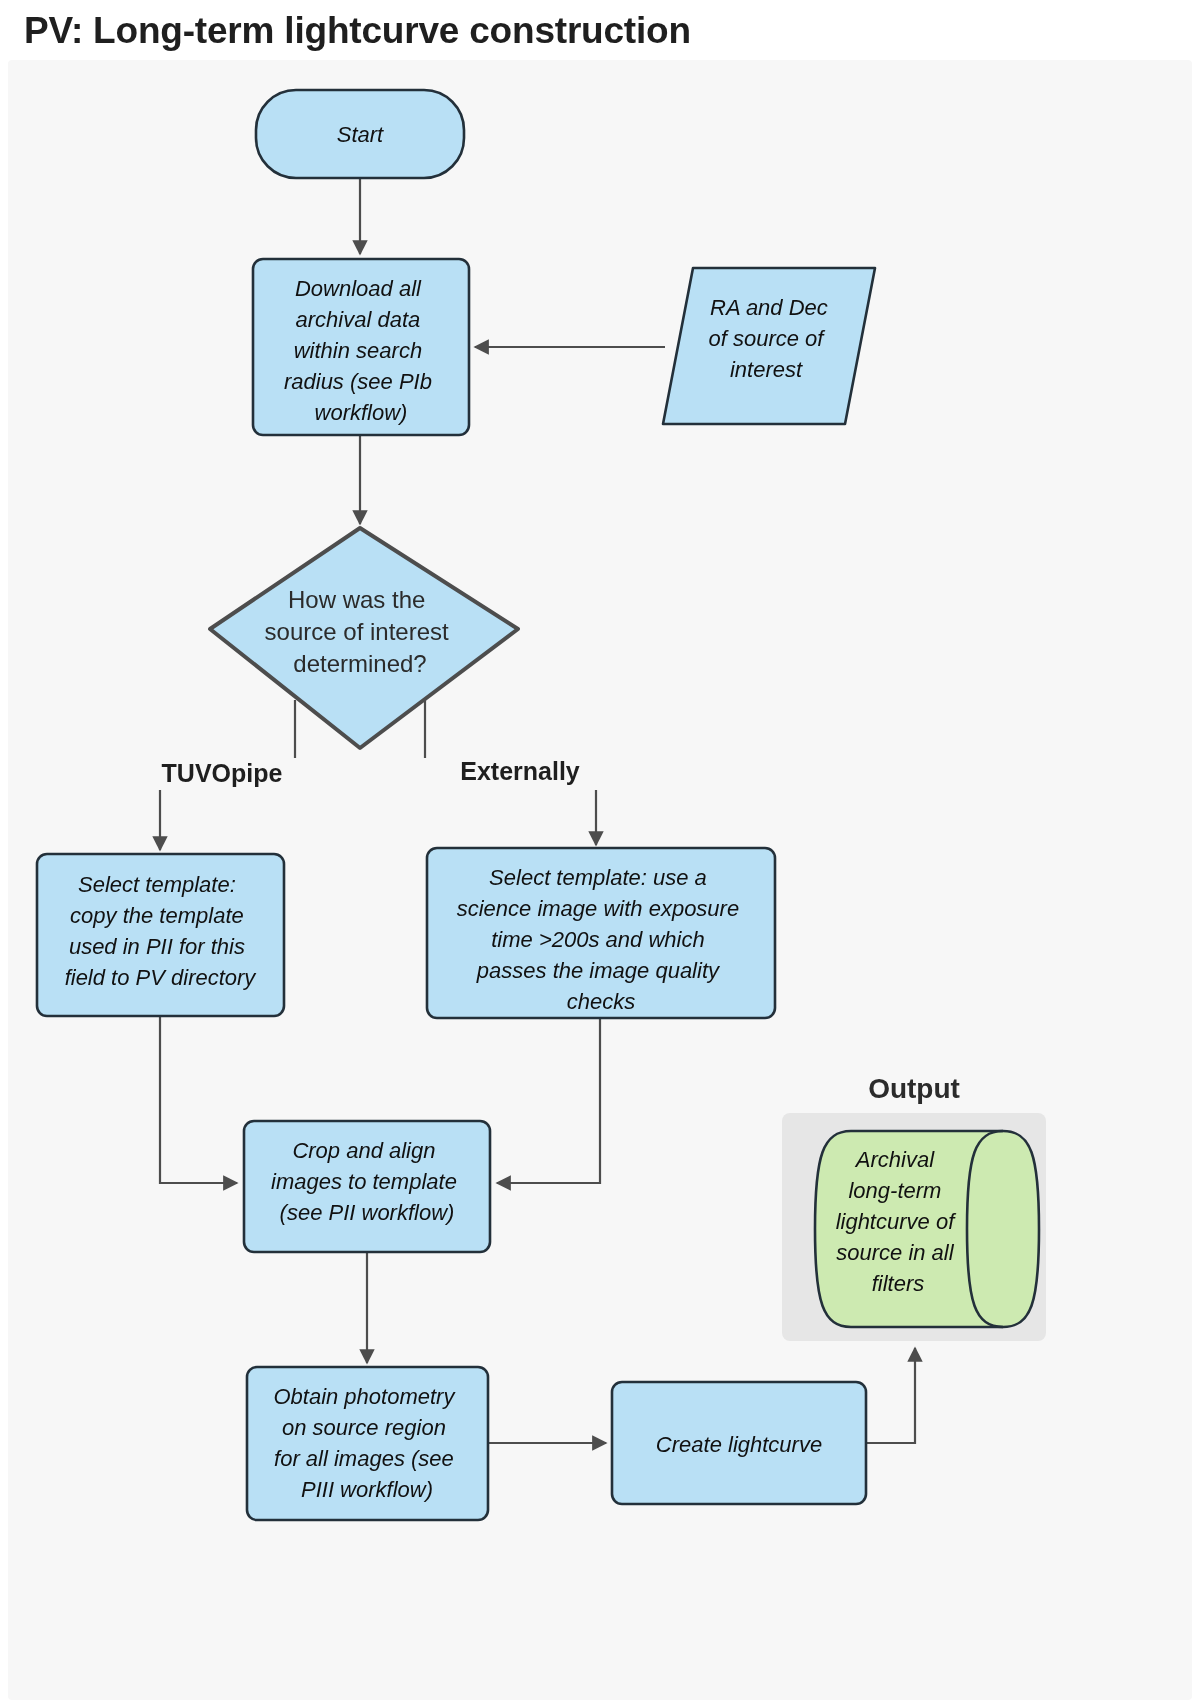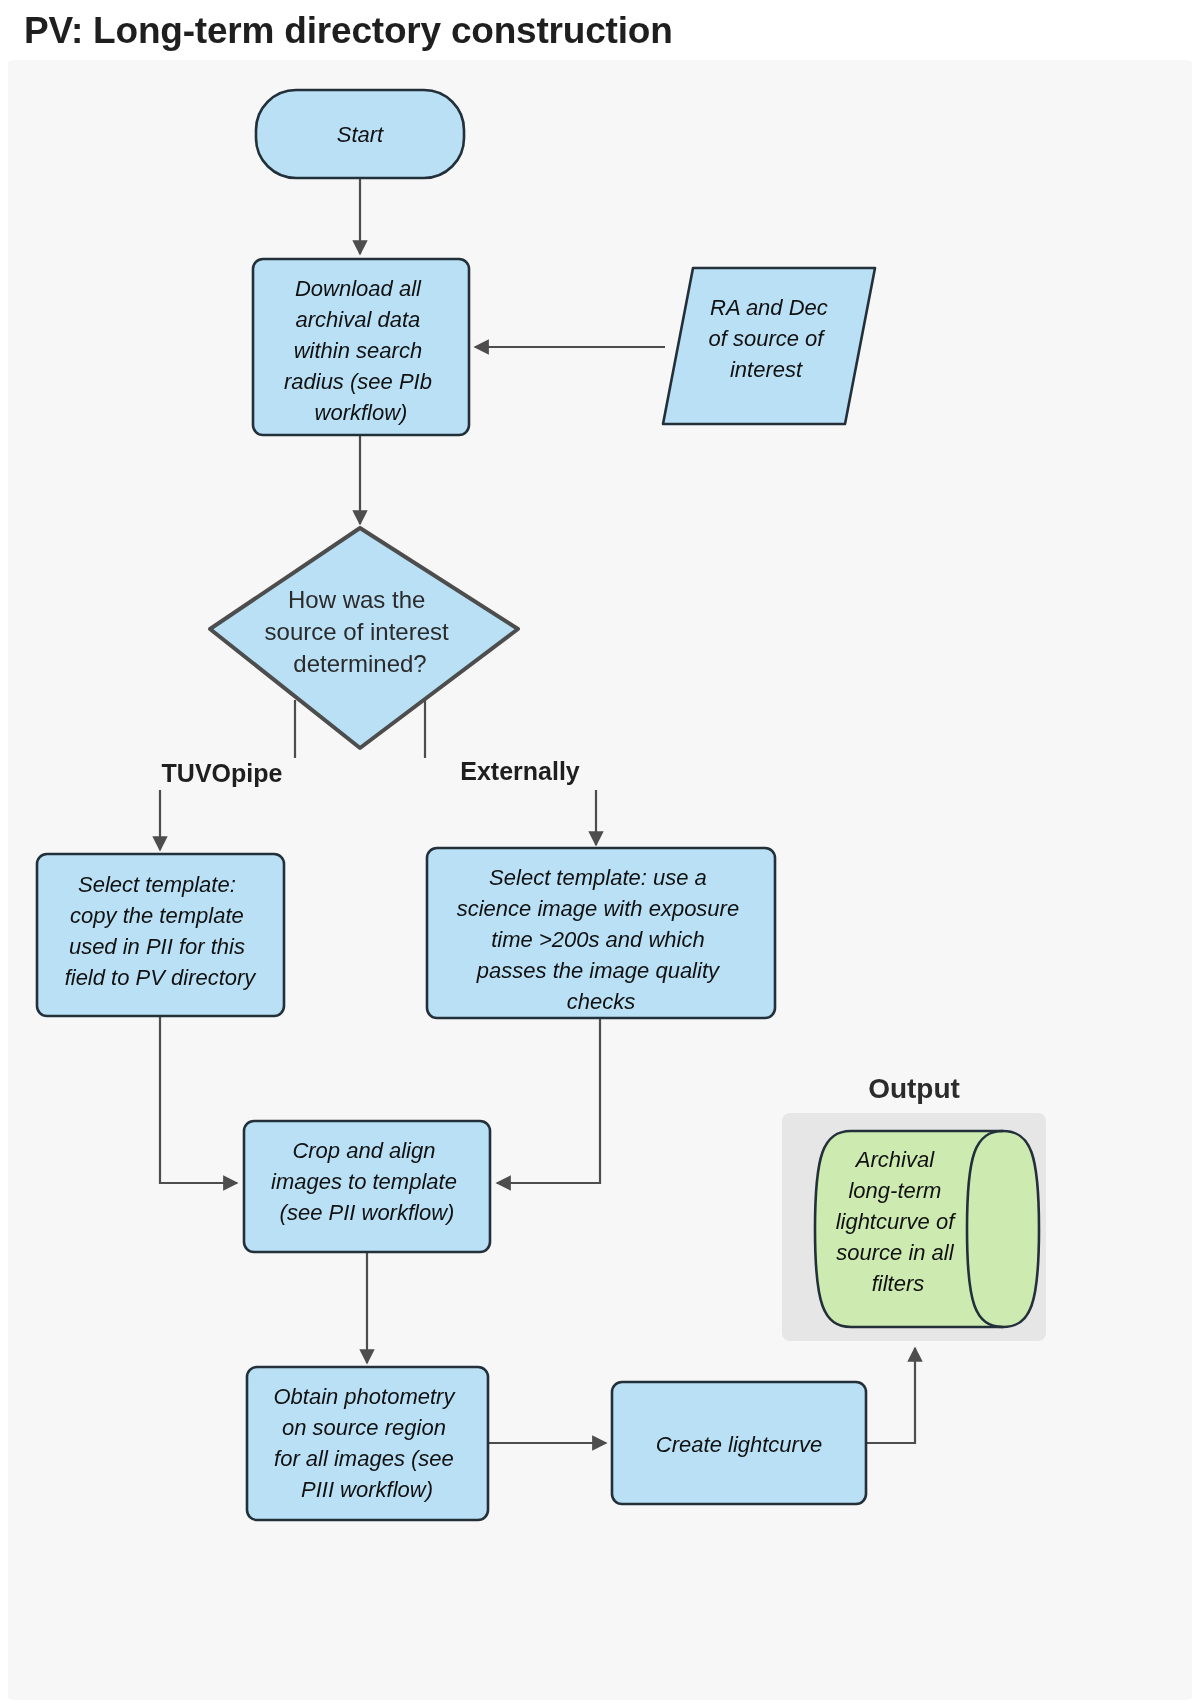--- a/index.html
+++ b/index.html
@@ -35,21 +35,21 @@
     font-weight:bold;
     font-size:28px;
     fill:#2b2b2b;
   }
 </style>
 </head>
 <body>
 
 <div id="stage">
 
-  <div id="title">PV: Long-term directory construction</div>
+  <div id="title">PV: Long-term lightcurve construction</div>
 
   <svg id="canvas" viewBox="0 0 1200 1708" xmlns="http://www.w3.org/2000/svg">
     <defs>
       <marker id="arrow" viewBox="0 0 10 10" refX="9" refY="5" markerWidth="7" markerHeight="7" orient="auto-start-reverse">
         <path d="M 0 0 L 10 5 L 0 10 z" fill="#4d4d4d"></path>
       </marker>
     </defs>
 
     <rect x="8" y="60" width="1184" height="1640" rx="4" ry="4" fill="#f7f7f7"></rect>
 

